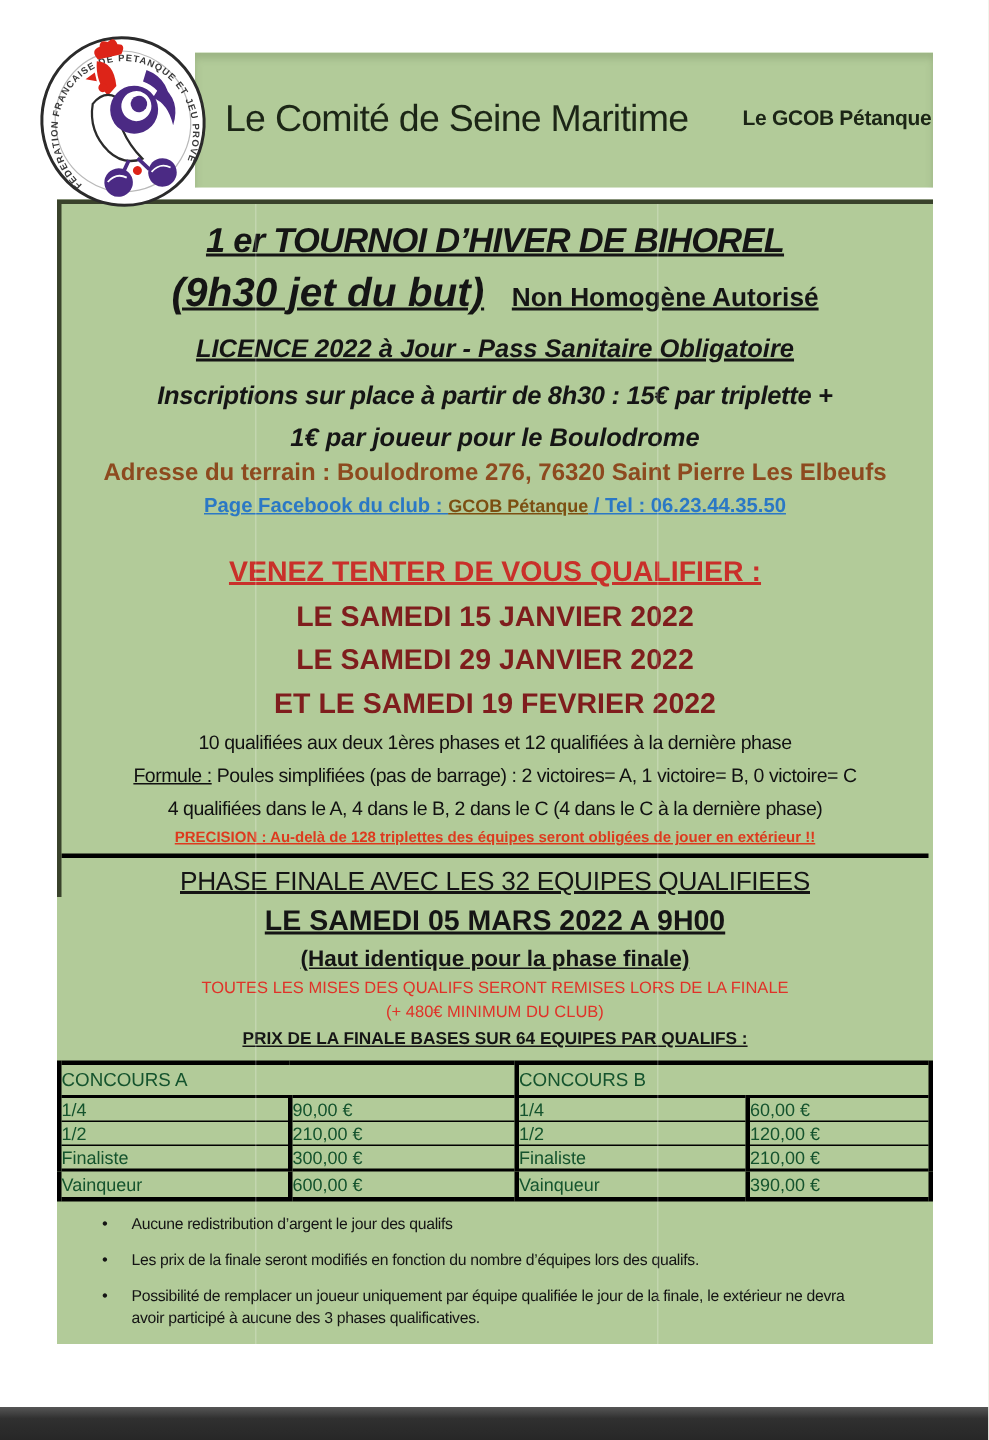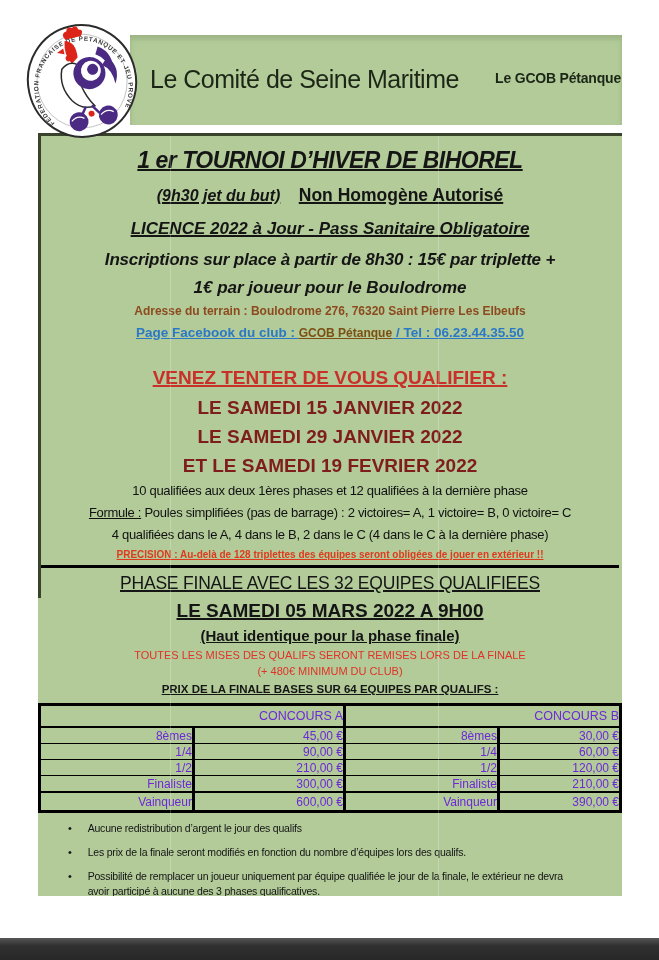--- a/index.html
+++ b/index.html
@@ -18,29 +18,29 @@
 
   
   .content{position:absolute;left:38px;top:133px;width:584px;height:763px;background:#b2cb99;
            border-top:3px solid #39422b;box-sizing:border-box;text-align:center;overflow:hidden;}
   .content::before{content:"";position:absolute;left:0;top:0;width:3px;height:462px;background:#39422b;}
   .seam{position:absolute;top:0;bottom:0;width:1px;background:rgba(255,255,255,.22);}
 
   .t-main{font-style:italic;font-weight:700;font-size:23px;line-height:36px;letter-spacing:-0.5px;
           margin-top:6px;text-decoration:underline;text-decoration-thickness:2px;white-space:nowrap;}
   .t-sub{line-height:35px;white-space:nowrap;}
-  .t-sub-big{font-style:italic;font-weight:700;font-size:16px;text-decoration:underline;
+  .t-sub-big{font-style:italic;font-weight:700;font-size:27px;text-decoration:underline;
              text-decoration-thickness:2px;margin-right:14px;}
   .t-sub-small{font-weight:700;font-size:17.5px;text-decoration:underline;
              text-decoration-thickness:2px;}
   .t-lic{font-style:italic;font-weight:700;font-size:17px;line-height:32px;text-decoration:underline;
          text-decoration-thickness:2px;white-space:nowrap;}
   .t-insc1{font-style:italic;font-weight:700;font-size:17px;line-height:29px;letter-spacing:-0.2px;white-space:nowrap;}
   .t-insc2{font-style:italic;font-weight:700;font-size:17px;line-height:28px;white-space:nowrap;}
-  .addr{font-weight:700;font-size:12px;line-height:19px;color:#8d4a1f;white-space:nowrap;}
+  .addr{font-weight:700;font-size:16px;line-height:19px;color:#8d4a1f;white-space:nowrap;}
   .fb{font-weight:700;font-size:13.5px;line-height:23px;white-space:nowrap;cursor:pointer;}
   .fb .blue{color:#2b78c5;text-decoration:underline;}
   .fb .gcob{color:#7c4f12;font-size:12px;text-decoration:underline;}
 
   .venez{font-weight:700;font-size:19px;line-height:30px;color:#c9302a;margin-top:18px;
          text-decoration:underline;text-decoration-thickness:2px;white-space:nowrap;}
   .qdate{font-weight:700;font-size:19px;line-height:29px;color:#7f1d1d;white-space:nowrap;}
 
   .body1{font-size:13px;line-height:22px;letter-spacing:-0.3px;color:#111;white-space:nowrap;}
   .ulab{text-decoration:underline;}
@@ -53,21 +53,21 @@
   .ph2{font-weight:700;font-size:19px;line-height:28px;text-decoration:underline;
        text-decoration-thickness:2px;white-space:nowrap;}
   .haut{font-weight:700;font-size:15px;line-height:22px;text-decoration:underline;white-space:nowrap;}
   .redline{font-size:11px;line-height:16px;color:#e03228;white-space:nowrap;}
   .prix{font-weight:700;font-size:11.5px;line-height:21px;text-decoration:underline;white-space:nowrap;}
 
   
   table.prices{border-collapse:collapse;width:100%;table-layout:fixed;margin-top:3px;
                border:3px solid #000;}
   table.prices th,table.prices td{border:1.5px solid #000;border-left-width:3px;border-right-width:3px;
-               font-size:12px;font-weight:400;color:#6d28d9;text-align:right;padding:0;height:15px;}
+               font-size:12px;font-weight:400;color:#14532d;text-align:left;padding:0;height:15px;}
   table.prices thead th{height:20px;font-size:12.5px;border-bottom-width:2.5px;}
   table.prices tr.last td{border-top-width:2.5px;height:17px;}
 
   
   .notes{margin-top:8px;text-align:left;padding:0 14px 0 30px;}
   .note{display:flex;gap:16px;font-size:10.5px;line-height:15px;letter-spacing:-0.2px;
         color:#141414;margin-bottom:9px;}
   .blt{font-size:11px;line-height:15px;}
   .useg{}
 
@@ -163,26 +163,20 @@
           <col style="width:21%">
         </colgroup>
       <thead>
         <tr>
           <th colspan="2">CONCOURS A</th>
           <th colspan="2">CONCOURS B</th>
         </tr>
       </thead>
       <tbody>
         <tr>
-          <td>8èmes</td>
-          <td>45,00 €</td>
-          <td>8èmes</td>
-          <td>30,00 €</td>
-        </tr>
-        <tr>
           <td>1/4</td>
           <td>90,00 €</td>
           <td>1/4</td>
           <td>60,00 €</td>
         </tr>
         <tr>
           <td>1/2</td>
           <td>210,00 €</td>
           <td>1/2</td>
           <td>120,00 €</td>

